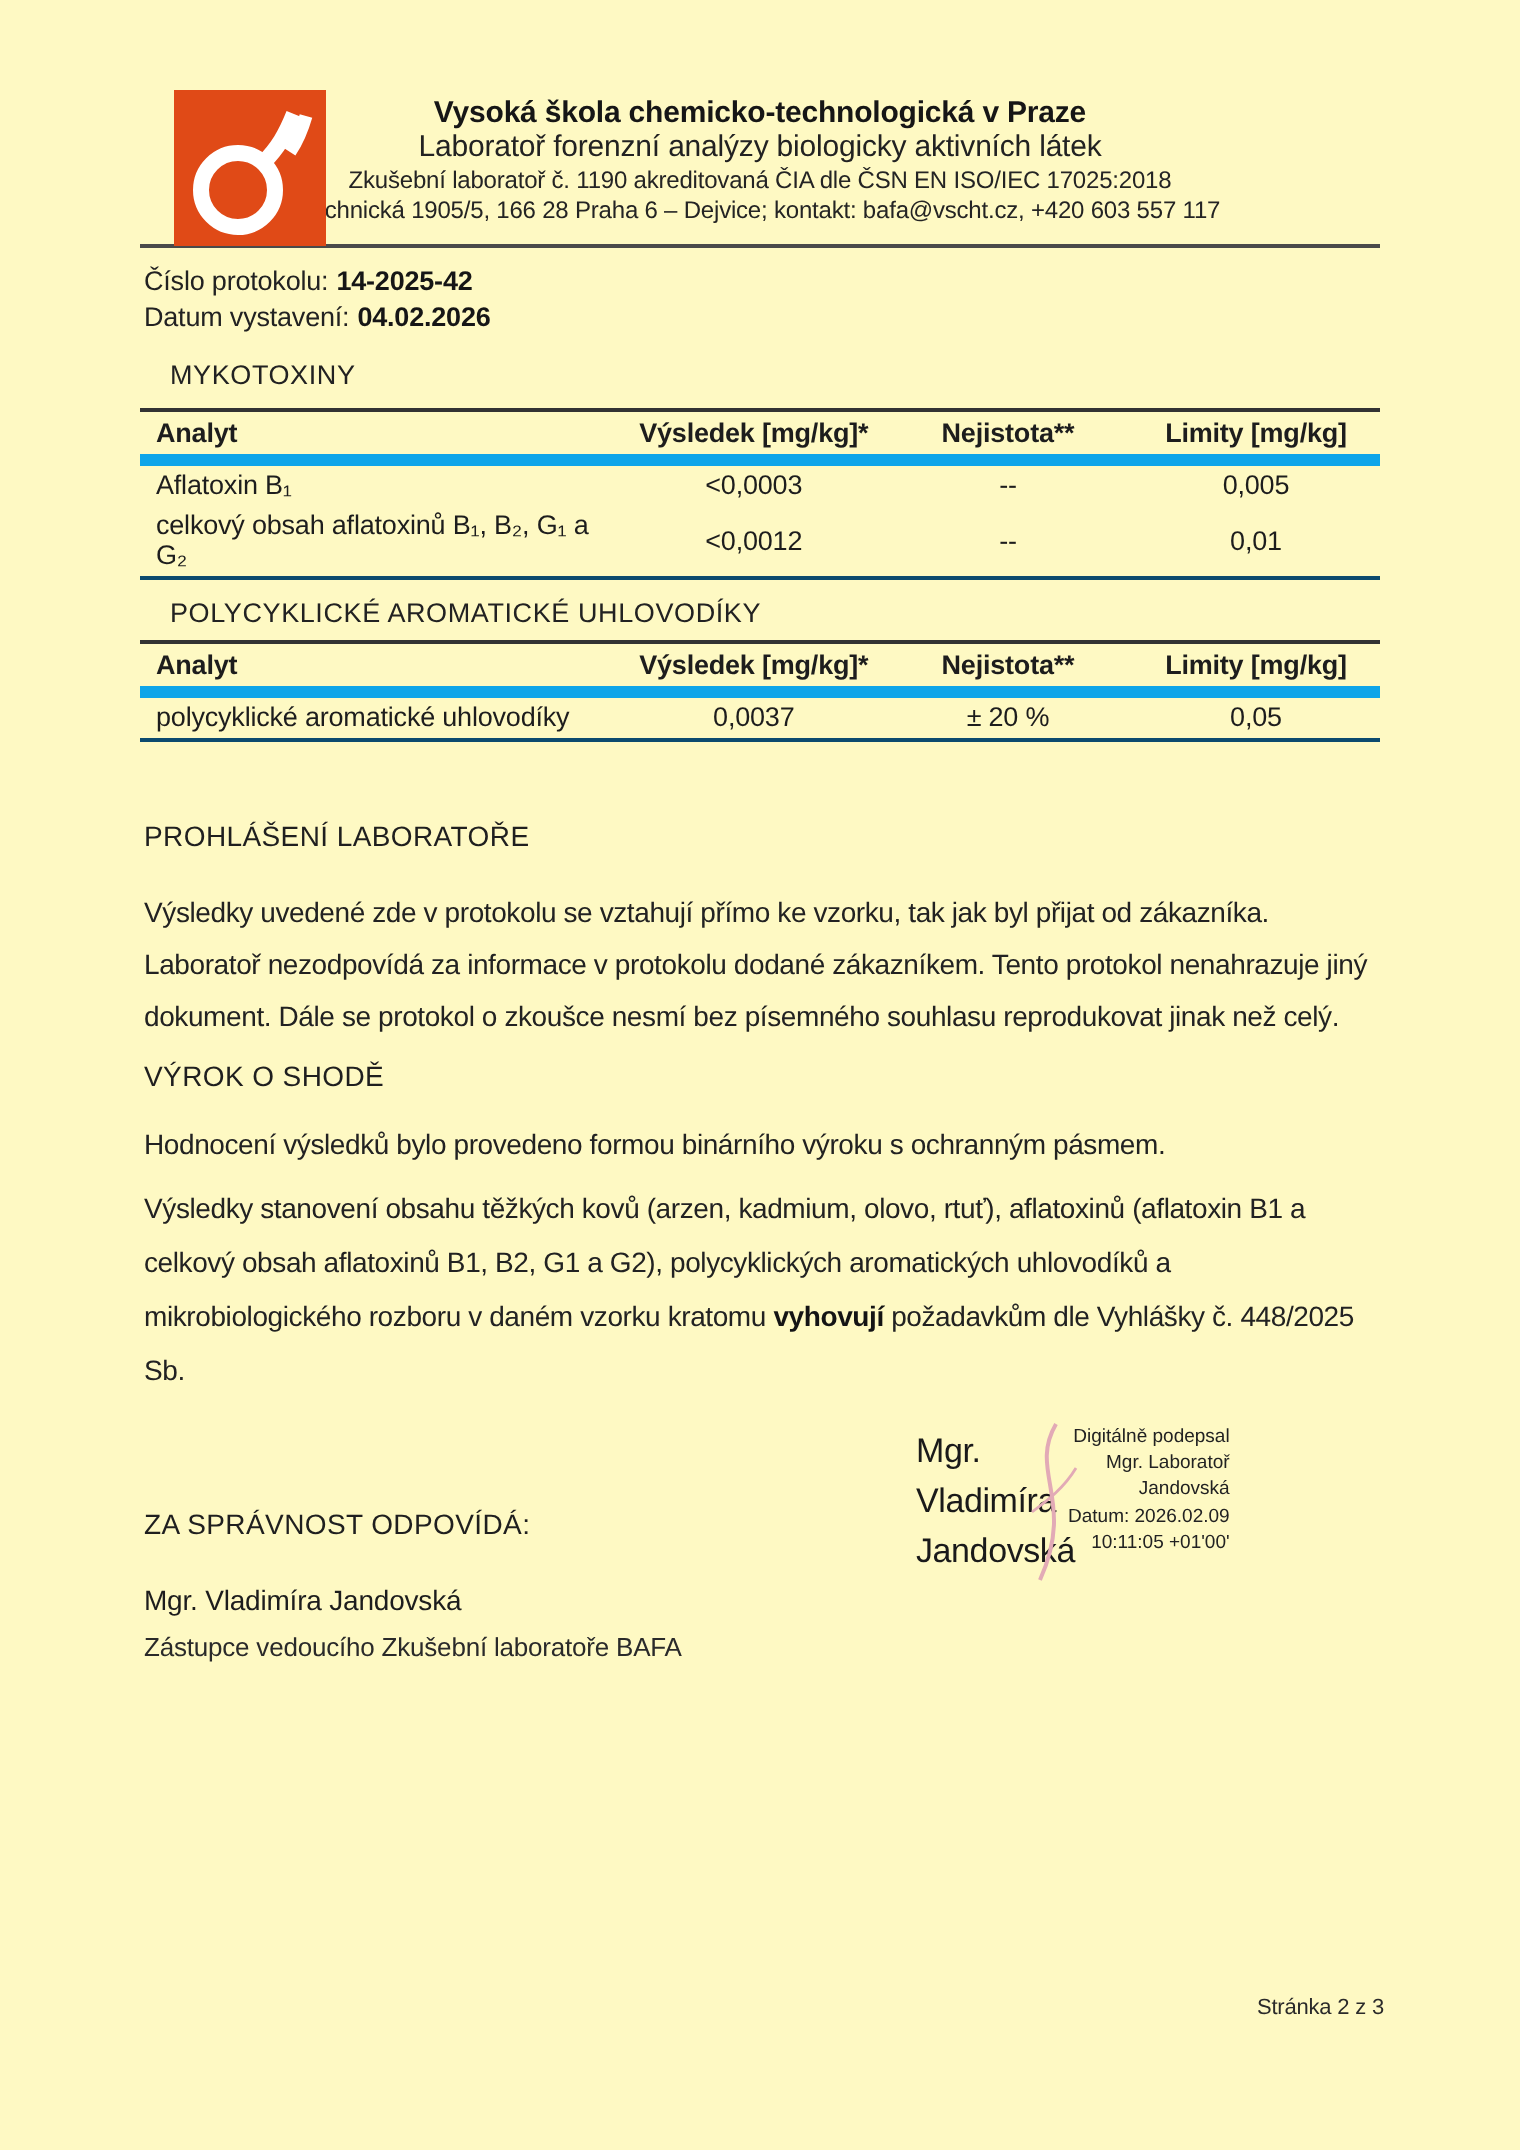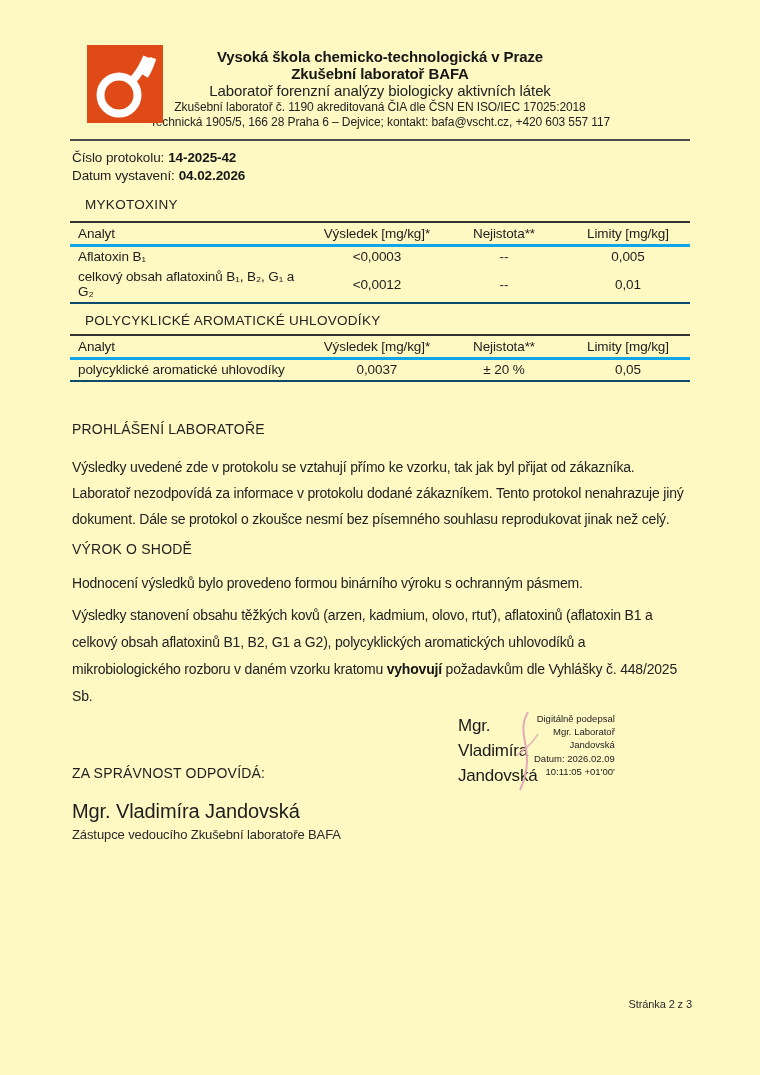--- a/index.html
+++ b/index.html
@@ -26,39 +26,39 @@
   .rule { border-top:2px solid #4a4a4a; margin:9px 70px 0 70px; height:0; }
   
   .protocol-info { margin:8px 70px 0 72px; font-size:13.5px; line-height:18px; color:#222; }
   .protocol-info strong { font-weight:700; margin-left:4px; color:#161616; }
   
   .section-title { margin:12px 70px 0 85px; font-size:13.5px; letter-spacing:0.3px; color:#222; }
   .section-title.t2 { margin-top:9px; }
   table.results { margin:9px 70px 0 70px; width:620px; border-collapse:collapse; font-size:13.5px; color:#1d1d1d; }
   table.results.tbl2 { margin-top:6px; }
   table.results th {
-    border-top:2px solid #333; border-bottom:3px solid #0ea5e9;
-    padding:3px 4px; font-weight:400; text-align:center; white-space:nowrap;
+    border-top:2px solid #333; border-bottom:6px solid #0ea5e9;
+    padding:3px 4px; font-weight:700; text-align:center; white-space:nowrap;
   }
   table.results td { padding:2px 4px 3px; text-align:center; line-height:15px; }
   table.results tbody tr:last-child td { border-bottom:2px solid #0c4a6e; }
   table.results th:first-child, table.results td:first-child { text-align:left; padding-left:8px; width:39%; }
   table.results th:nth-child(2), table.results td:nth-child(2) { width:21%; }
   table.results th:nth-child(3), table.results td:nth-child(3) { width:20%;text-align:center; }
   table.results th:nth-child(4), table.results td:nth-child(4) { width:20%; }
   
   .block-title { margin:40px 70px 0 72px; font-size:14px; line-height:15px; letter-spacing:0.2px; color:#1f1f1f; }
   .block-title.vt { margin-top:10px; }
   .para { margin:17px 70px 0 72px; font-size:14px; line-height:26px; color:#222; letter-spacing:-0.2px; }
   .para.method { margin-top:13px; }
   .para.result { margin-top:6px; line-height:27px; }
   .para b { font-weight:700; color:#141414; }
   
   .resp-title { margin:55px 70px 0 72px; font-size:14px; letter-spacing:0.2px; color:#1f1f1f; }
-  .resp-name  { margin:22px 70px 0 72px; font-size:20px; line-height:17px; color:#1d1d1d; }
+  .resp-name  { margin:22px 70px 0 72px; font-size:14px; line-height:17px; color:#1d1d1d; }
   .resp-role  { margin:7px 70px 0 72px; font-size:13px; line-height:15px; color:#2a2a2a; }
   .digsig { position:absolute; left:458px; top:710px; width:210px; height:85px; }
   .digsig-name { position:absolute; left:0; top:3px; font-size:17px; line-height:25px; color:#1a1a1a; letter-spacing:-0.2px; }
   .digsig-flourish { position:absolute; left:54px; top:0; width:28px; height:84px; }
   .digsig-details { position:absolute; left:76px; top:2px; font-size:9.5px; line-height:13.2px; color:#222; letter-spacing:0;text-align:right; }
   
   .page-footer { position:absolute; right:68px; top:998px; font-size:11px; color:#2a2a2a; }
 </style>
 </head>
 <body>
@@ -69,21 +69,20 @@
     <svg class="logo" viewBox="0 0 76 78" aria-hidden="true">
       <rect x="0" y="0" width="76" height="78" fill="#e04a17"></rect>
       <g fill="none" stroke="#ffffff" stroke-linecap="butt">
         <circle cx="32" cy="50" r="18.5" stroke-width="8"></circle>
         <path d="M 44.5 36.5 C 52 29, 56 22, 60 12" stroke-width="8"></path>
         <path d="M 58 31 C 62 25, 64 20, 66 13" stroke-width="6.5"></path>
       </g>
     </svg>
     <div class="header-text">
       <div class="ht-bold">Vysoká škola chemicko-technologická v Praze</div>
-      <div class="ht-bold">Zkušební laboratoř BAFA</div>
       <div class="ht-reg">Laboratoř forenzní analýzy biologicky aktivních látek</div>
       <div class="ht-small">Zkušební laboratoř č. 1190 akreditovaná ČIA dle ČSN EN ISO/IEC 17025:2018</div>
       <div class="ht-small">Technická 1905/5, 166 28 Praha 6 – Dejvice; kontakt: bafa@vscht.cz, +420 603 557 117</div>
     </div>
   </div>
 
   <div class="rule"></div>
 
   <div class="protocol-info">
     <div>

